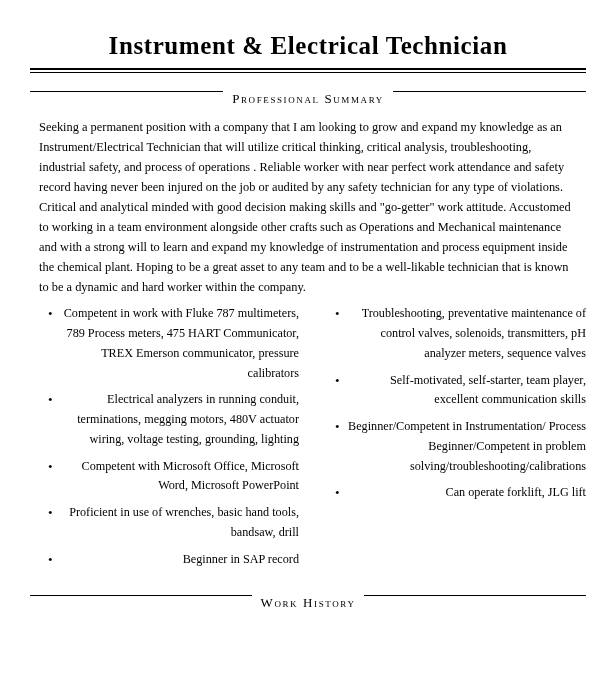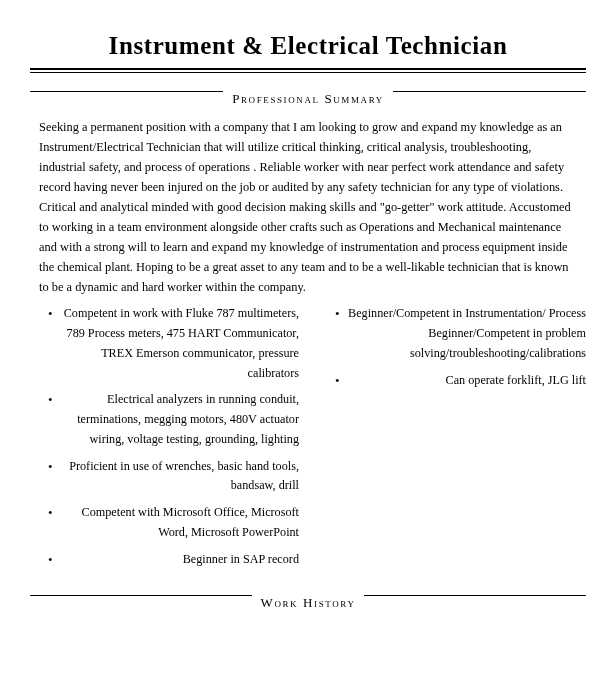--- a/index.html
+++ b/index.html
@@ -108,25 +108,27 @@
     <span class="rule"></span>
     <span class="caption">Professional Summary</span>
     <span class="rule"></span>
   </div>
   <p class="summary-text">Seeking a permanent position with a company that I am looking to grow and expand my knowledge as an Instrument/Electrical Technician that will utilize critical thinking, critical analysis, troubleshooting, industrial safety, and process of operations . Reliable worker with near perfect work attendance and safety record having never been injured on the job or audited by any safety technician for any type of violations. Critical and analytical minded with good decision making skills and "go-getter" work attitude. Accustomed to working in a team environment alongside other crafts such as Operations and Mechanical maintenance and with a strong will to learn and expand my knowledge of instrumentation and process equipment inside the chemical plant. Hoping to be a great asset to any team and to be a well-likable technician that is known to be a dynamic and hard worker within the company.</p>
 
   <div class="skills-wrap">
     <ul class="skills-col">
       <li>Competent in work with Fluke 787 multimeters, 789 Process meters, 475 HART Communicator, TREX Emerson communicator, pressure calibrators</li>
       <li>Electrical analyzers in running conduit, terminations, megging motors, 480V actuator wiring, voltage testing, grounding, lighting</li>
+      <li>Competent with Microsoft Office, Microsoft Word, Microsoft PowerPoint</li>
       <li>Proficient in use of wrenches, basic hand tools, bandsaw, drill</li>
-      <li>Competent with Microsoft Office, Microsoft Word, Microsoft PowerPoint</li>
       <li>Beginner in SAP record</li>
     </ul>
     <ul class="skills-col">
+      <li>Troubleshooting, preventative maintenance of control valves, solenoids, transmitters, pH analyzer meters, sequence valves</li>
+      <li>Self-motivated, self-starter, team player, excellent communication skills</li>
       <li>Beginner/Competent in Instrumentation/ Process Beginner/Competent in problem solving/troubleshooting/calibrations</li>
       <li>Can operate forklift, JLG lift</li>
     </ul>
   </div>
 
   <div class="section-head">
     <span class="rule"></span>
     <span class="caption">Work History</span>
     <span class="rule"></span>
   </div>

